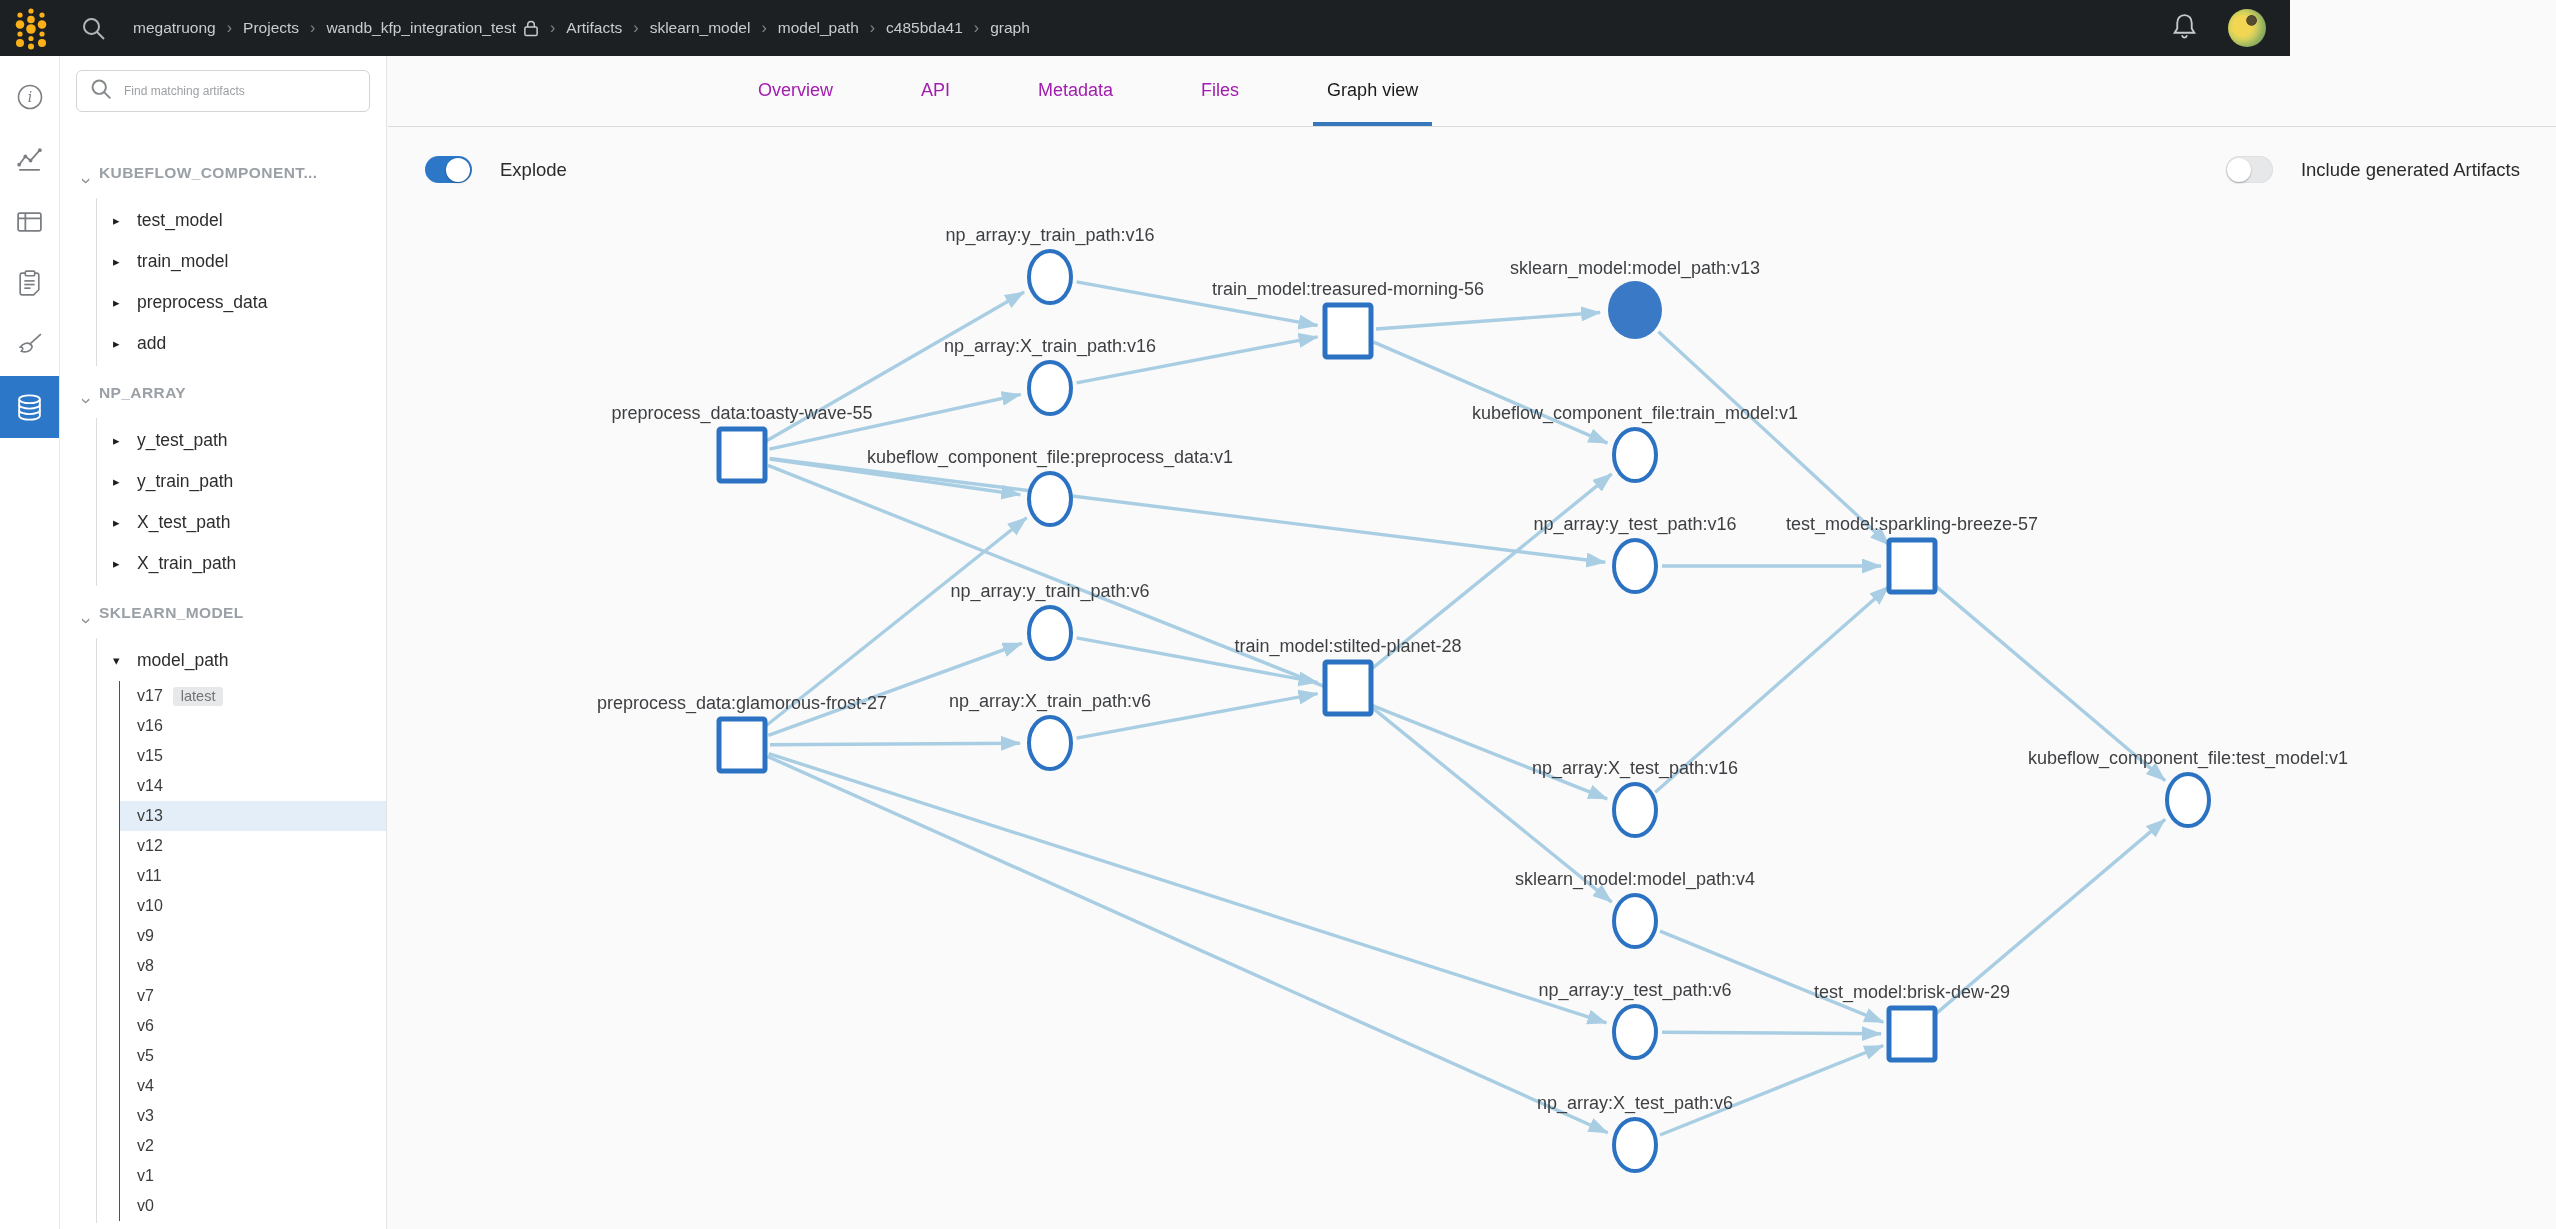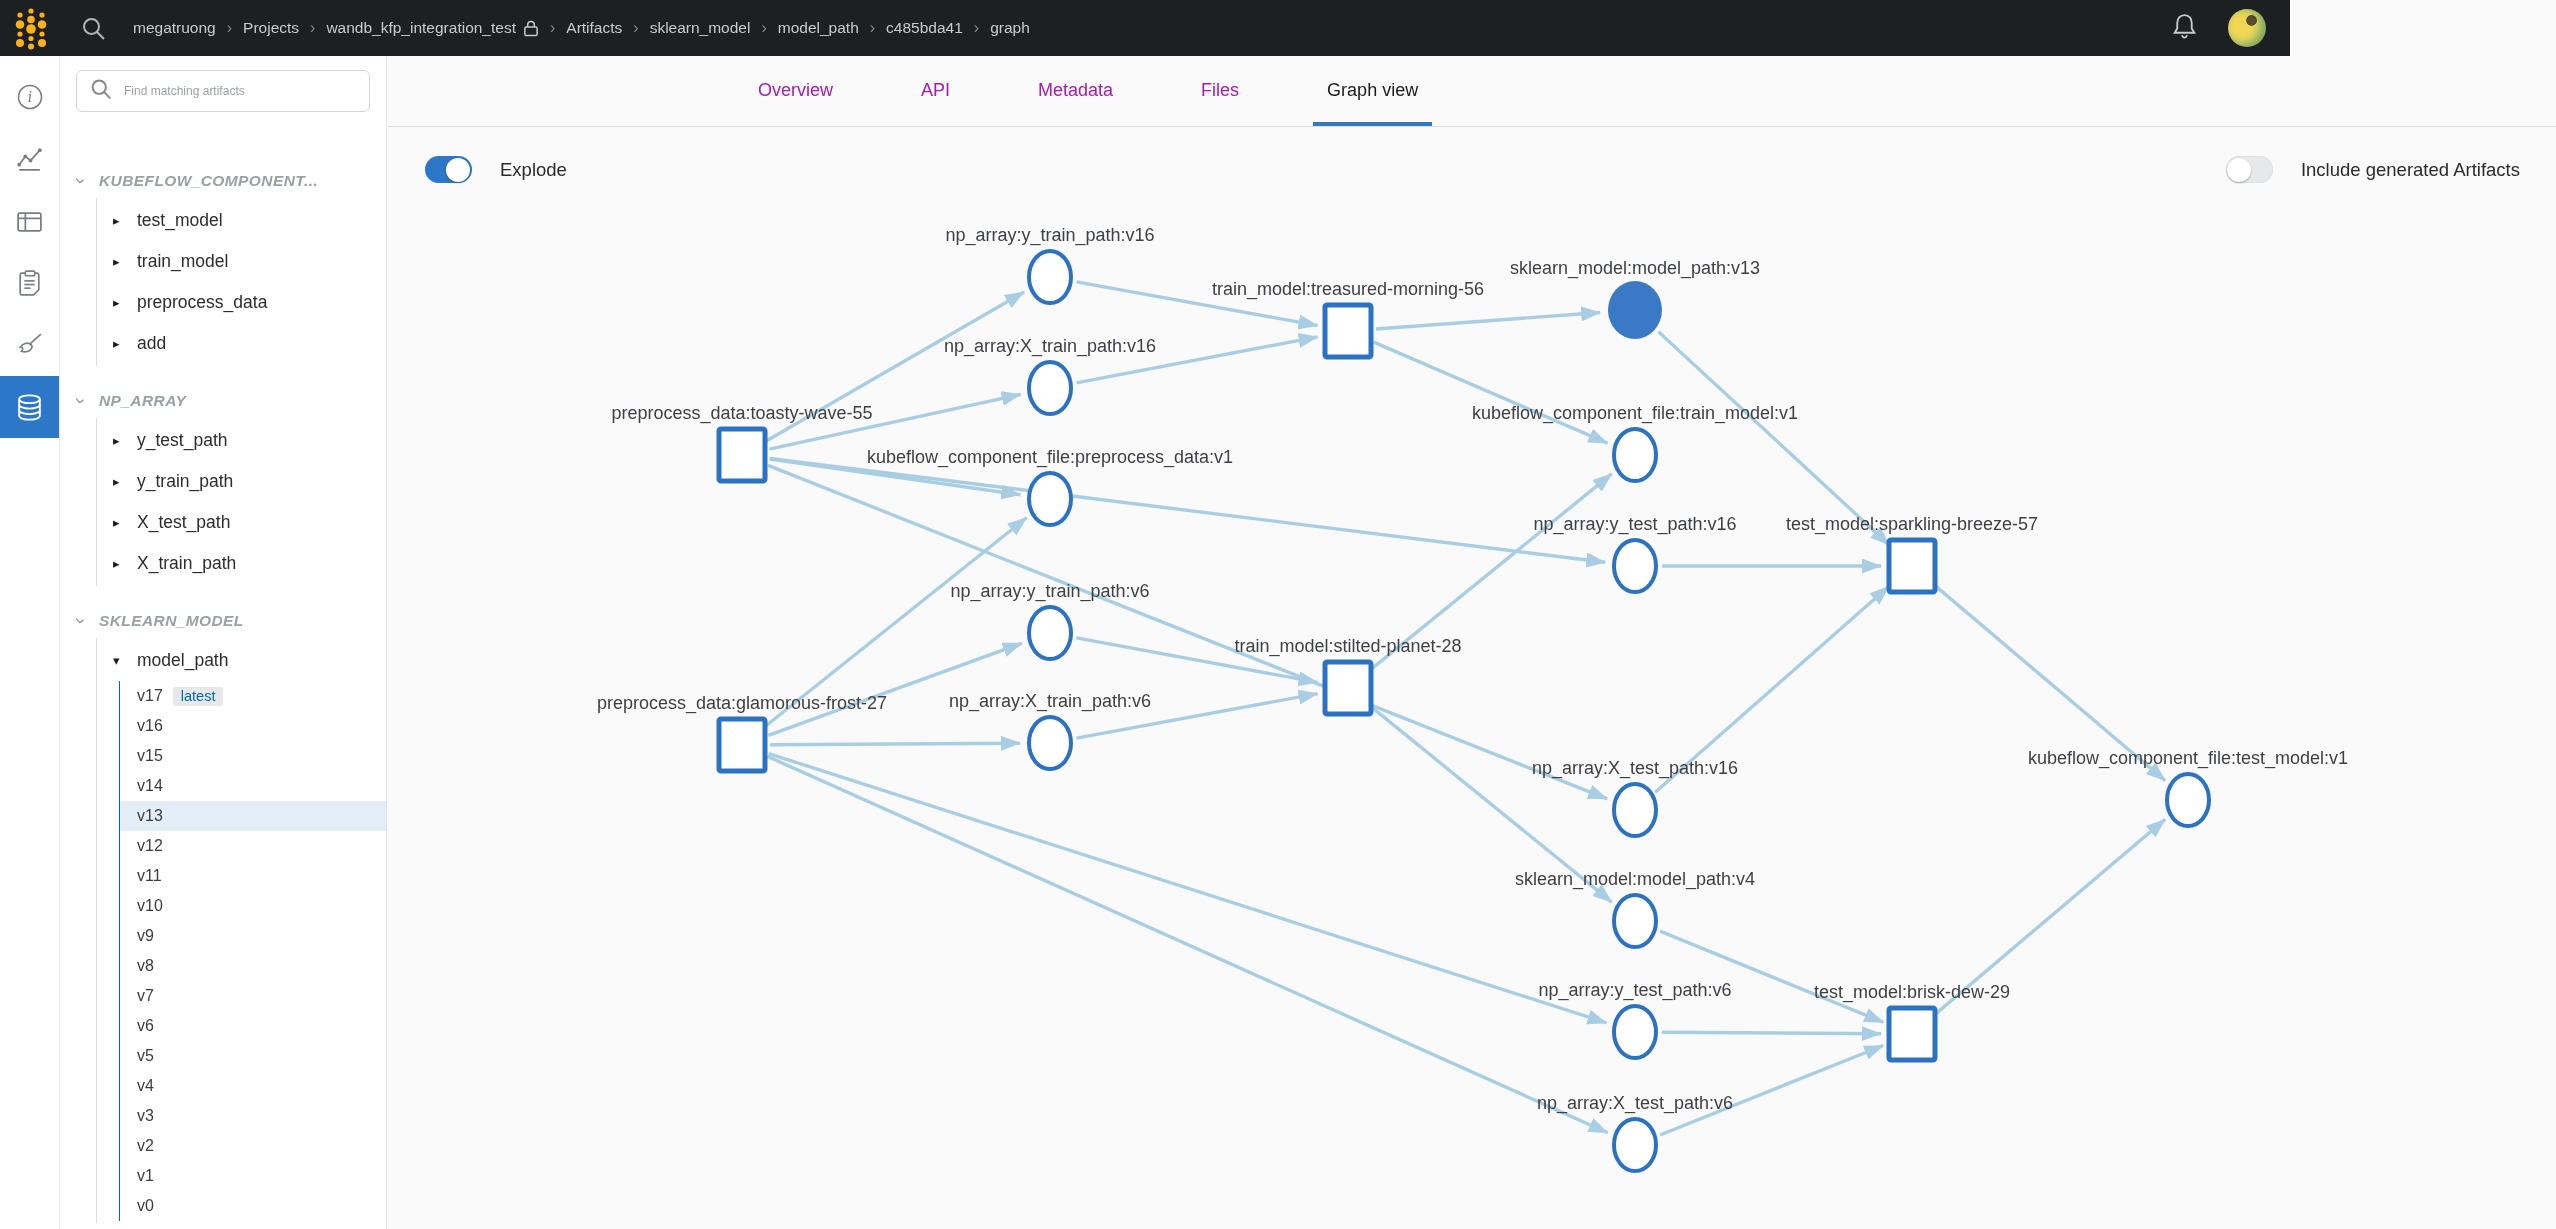--- a/index.html
+++ b/index.html
@@ -48,36 +48,36 @@
   }
   .search-box input {
     border:none; outline:none; flex:1; font-size:12px; margin-left:9px;
     font-family:inherit; color:#555; background:transparent;
   }
   .search-box input::placeholder { color:#9da0a3; }
   .tree { padding-bottom:20px; }
   .section { margin-top:18px; }
   .section:first-child { margin-top:52px; }
   .section-header {
-    display:flex; align-items:center; height:34px; padding-left:15px;
-    color:#9aa0a5; font-weight:bold; font-size:15.5px; letter-spacing:.4px;font-style:italic;
+    display:flex; height:34px; padding-left:15px;
+    color:#9aa0a5; font-weight:bold; font-size:15.5px; letter-spacing:.4px;
   }
   .chev {
     display:inline-block; transform:rotate(90deg); margin-right:12px;
     color:#8c9196; font-size:19px; font-weight:normal; width:12px; text-align:center;
   }
   .section-items { margin-left:36px; border-left:1px solid #dcdcdc; padding:2px 0; }
   .tree-item { height:41px; display:flex; align-items:center; padding-left:16px; font-size:17.5px; color:#2d2d2d; }
   .tri { margin-right:13px; font-size:13px; color:#1d1d1d; width:11px; }
   .versions { margin-left:22px; border-left:1px solid #0369a1; }
   .version { height:30px; display:flex; align-items:center; padding-left:17px; font-size:16px; color:#3c3c3c; }
   .version.selected { background:#e4eef8; }
   .badge {
     margin-left:10px; background:#e7e8e9; border-radius:3px; padding:1px 8px 2px 8px;
-    font-size:14.5px; color:#0369a1;
+    font-size:14.5px; color:#737373;
   }
 
   
   .tabsbar {
     position:absolute; top:56px; left:388px; right:0; height:71px;
     border-bottom:1px solid #dcdddf; background:#fafafa; z-index:10;
     display:flex; align-items:flex-end; padding-left:370px; gap:88px;
   }
   .tab { font-size:18px; color:#a21caf; padding-bottom:25px; position:relative; white-space:nowrap; }
   .tab.active { color:#1b1b1b; }

